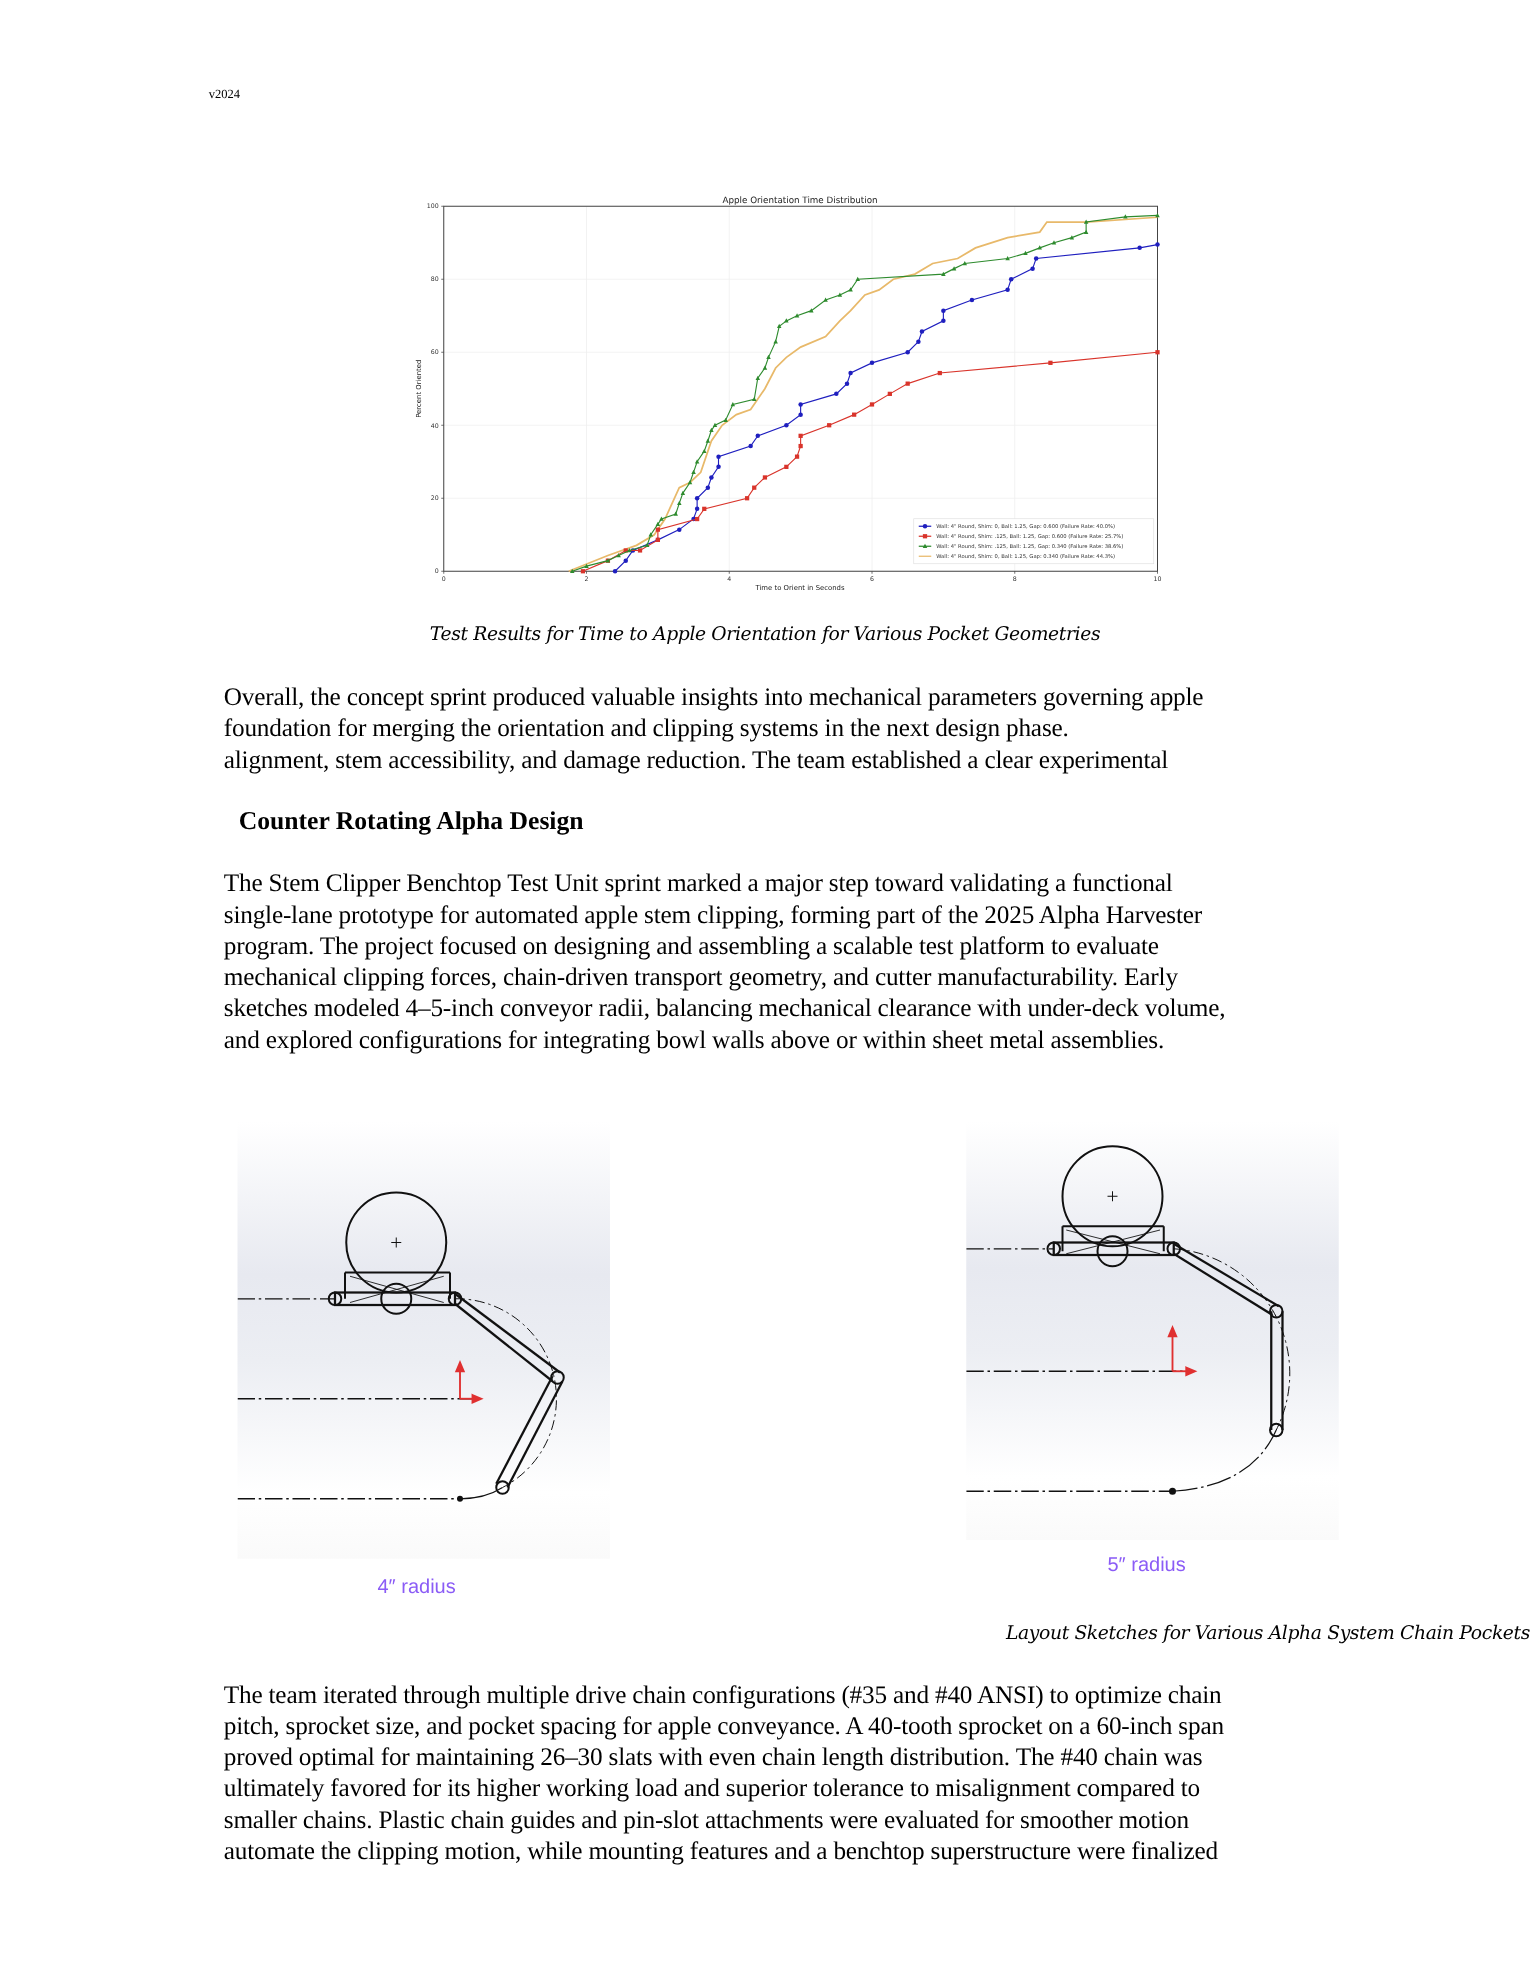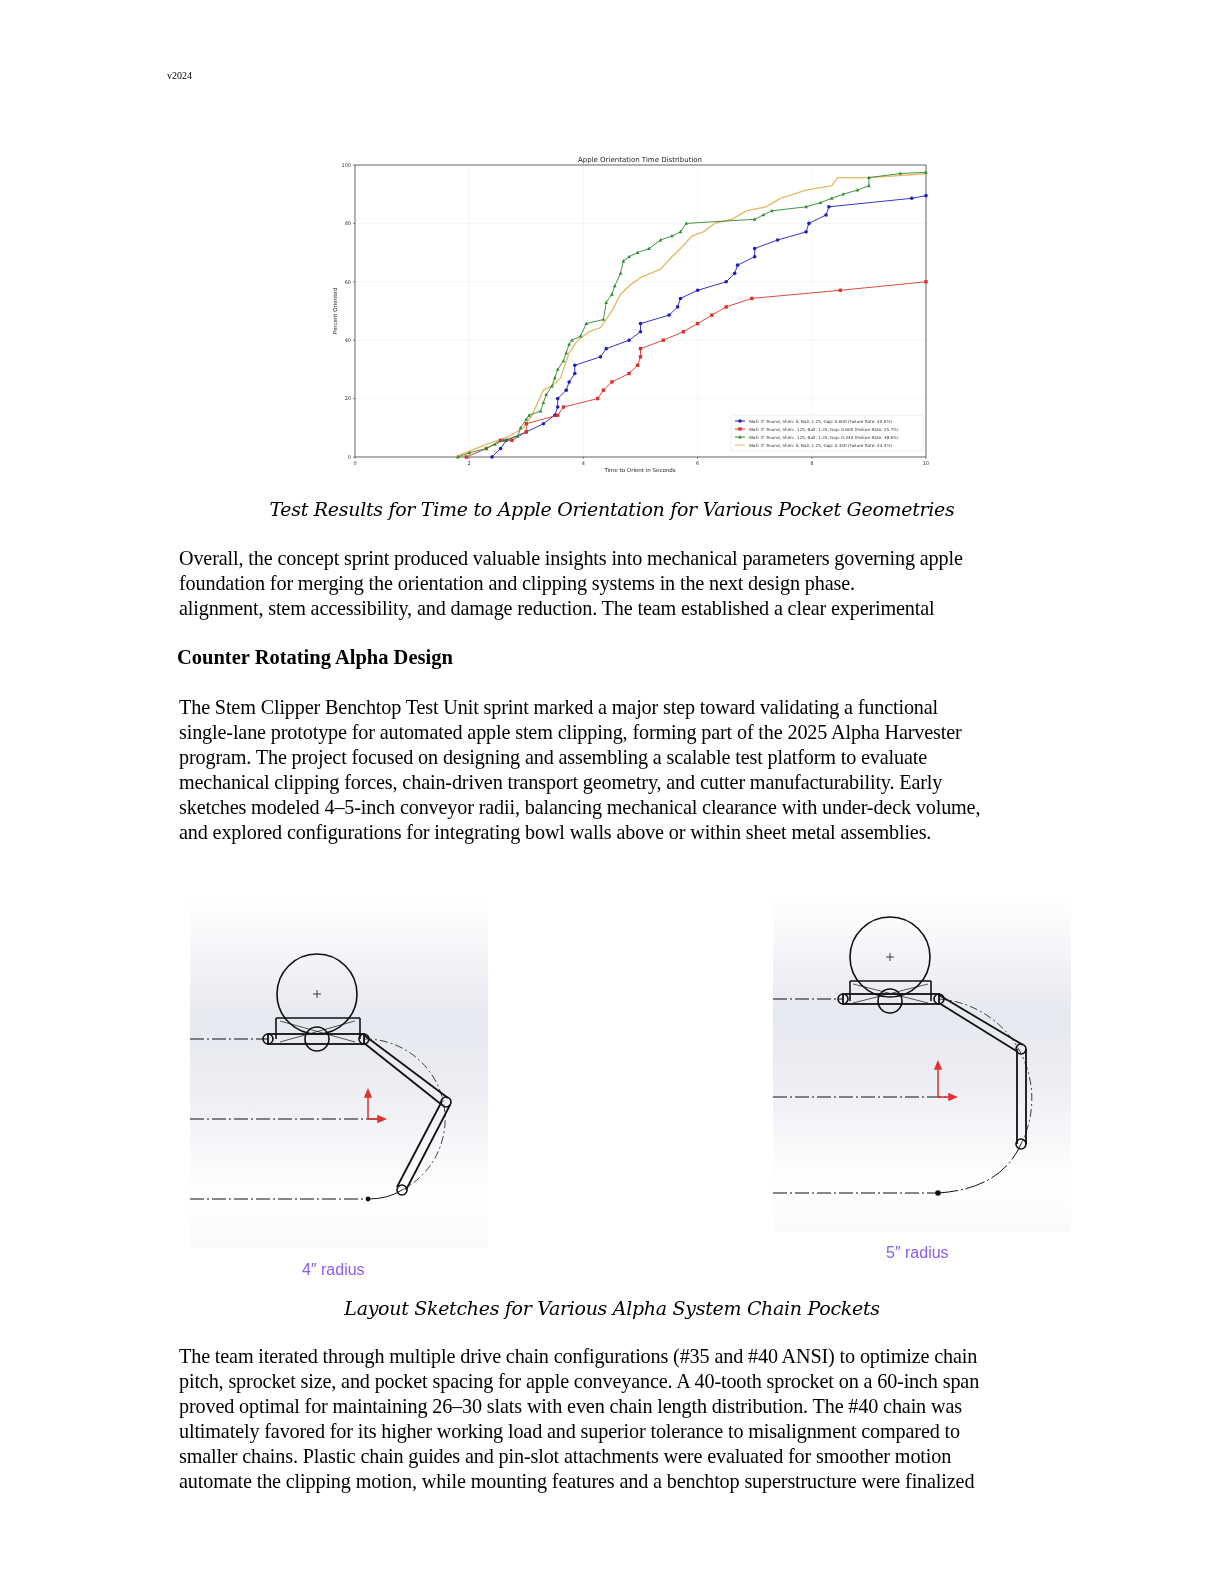--- a/index.html
+++ b/index.html
@@ -1,22 +1,22 @@
 <!DOCTYPE html>
 <html><head>
 <meta charset="utf-8">
 <style>
   html, body { margin:0; padding:0; background:#ffffff; }
   body { width:1224px; height:1584px; position:relative; overflow:hidden; font-family:"Liberation Serif","DejaVu Serif",serif; color:#000; }
   .header-ver { position:absolute; left:167px; top:70px; font-size:10px; font-family:"Liberation Serif",serif;text-align:center; }
   .chart-wrap { position:absolute; left:322px; top:150px; width:620px; height:330px; }
   .chart-wrap svg { width:620px; height:330px; display:block; }
-  .caption { position:absolute; left:0; width:1224px; text-align:center; font-style:italic; font-size:19px; font-family:"DejaVu Serif",serif; font-weight:normal; letter-spacing:-0.3px; }
+  .caption { position:absolute; left:0; width:1224px; text-align:center; font-style:italic; font-size:15px; font-family:"DejaVu Serif",serif; font-weight:normal; letter-spacing:-0.3px; }
   .para { position:absolute; left:179px; width:900px; font-size:20.2px; line-height:25px; font-family:"Liberation Serif",serif; letter-spacing:-0.15px; }
-  .heading { position:absolute; left:177px; font-size:20.5px; font-weight:bold; font-family:"Liberation Serif",serif; }
+  .heading { position:absolute; left:191px; font-size:20.5px; font-weight:bold; font-family:"Liberation Serif",serif; }
   .sketch { position:absolute; background:linear-gradient(to bottom,#ffffff 0%,#e7e9f0 35%,#eceef3 55%,#ffffff 85%,#fafafa 100%); }
   .sketch svg { width:100%; height:100%; display:block; }
   .sketch-label { position:absolute; font-family:"Liberation Sans","DejaVu Sans",sans-serif; font-size:16px; color:#8b5cf6; }
 </style>
 </head>
 <body>
 
 <div class="header-ver">v2024</div>
 
 <div class="chart-wrap">
@@ -300,21 +300,21 @@
     <g stroke="#e03030" stroke-width="1.5" fill="#e03030">
       <line x1="165" y1="200" x2="165" y2="170"></line>
       <path d="M162 172 L165 165 L168 172 Z"></path>
       <line x1="165" y1="200" x2="178" y2="200"></line>
       <path d="M176 197 L183 200 L176 203 Z"></path>
     </g>
   </svg>
 </div>
 <div class="sketch-label" style="left:886px; top:1244px;">5″ radius</div>
 
-<div class="caption" style="top:1297px;">Layout Sketches for Various Alpha System Chain Pockets</div>
+<div class="caption" style="top:1297px;text-align:right;">Layout Sketches for Various Alpha System Chain Pockets</div>
 
 <div class="para" style="top:1344px;">
   <div>The team iterated through multiple drive chain configurations (#35 and #40 ANSI) to optimize chain</div>
   <div>pitch, sprocket size, and pocket spacing for apple conveyance. A 40-tooth sprocket on a 60-inch span</div>
   <div>proved optimal for maintaining 26–30 slats with even chain length distribution. The #40 chain was</div>
   <div>ultimately favored for its higher working load and superior tolerance to misalignment compared to</div>
   <div>smaller chains. Plastic chain guides and pin-slot attachments were evaluated for smoother motion</div>
   <div>automate the clipping motion, while mounting features and a benchtop superstructure were finalized</div>
 </div>
 

